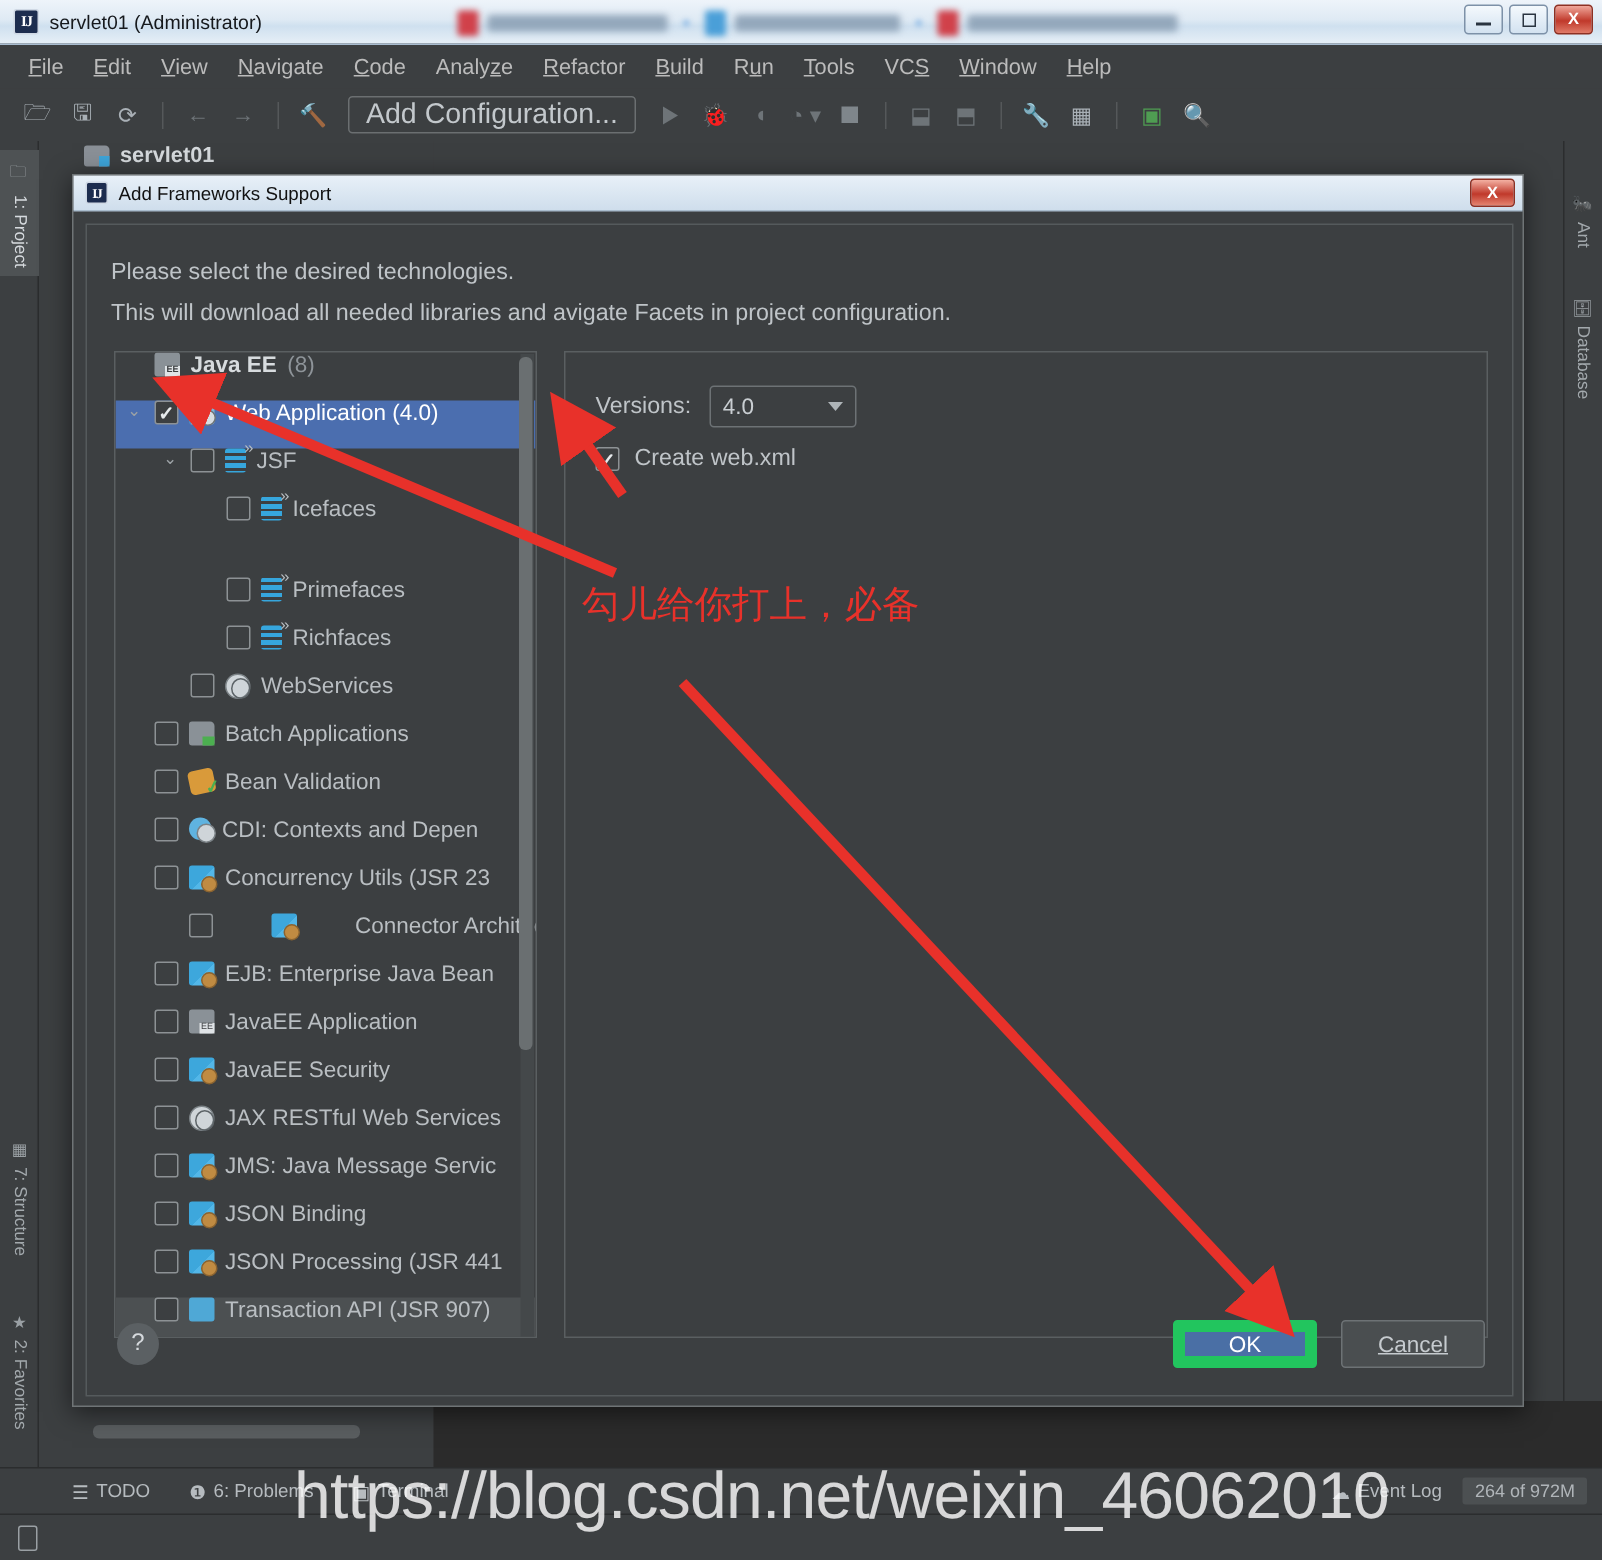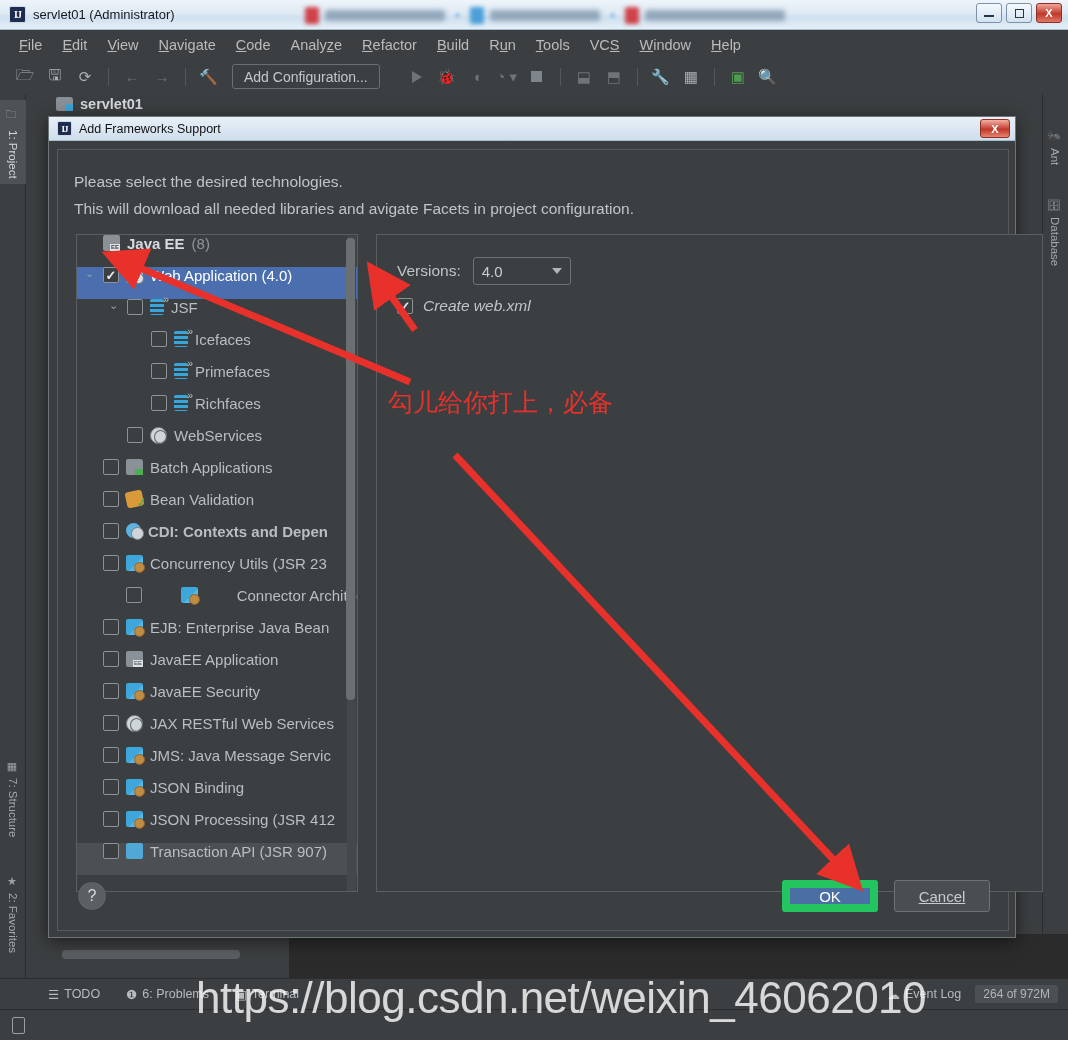--- a/index.html
+++ b/index.html
@@ -57,22 +57,22 @@
   .toolbar {
     position: absolute; left: 0; top: 59px; width: 1068px; height: 35px;
     background: #3c3f41; display: flex; align-items: center; padding-left: 12px; gap: 4px;
   }
   .tb { width: 26px; height: 24px; display: flex; align-items: center; justify-content: center; color: #a9b0b6; font-size: 15px; }
   .tb.dim { color: #6e7478; }
   .tb.green { color: #4f9d52; }
   .tb-div { width: 1px; height: 18px; background: #55585a; margin: 0 6px; }
   .run-config {
     height: 25px; border: 1px solid #6b6f71; border-radius: 3px; color: #c3c8cc;
-    font-size: 14px; padding: 0 11px; display: flex; align-items: center; white-space: nowrap;
-    margin-left: 6px; margin-right: 20px;
+    font-size: 19px; padding: 0 11px; display: flex; align-items: center; white-space: nowrap;
+    margin-left: 6px; margin-right: 6px;
   }
   .sq { width: 11px; height: 11px; background: #7f868b; }
   .tri { width: 0; height: 0; border-left: 10px solid #6e7478; border-top: 6px solid transparent; border-bottom: 6px solid transparent; }
 
   
   .ide-body { position: absolute; left: 0; top: 94px; width: 1068px; height: 884px; background: #3c3f41; }
 
   .leftbar {
     position: absolute; left: 0; top: 0; width: 26px; height: 884px;
     background: #3c3f41; border-right: 1px solid #2b2d2e;
@@ -184,33 +184,33 @@
   .ic-bean::after { content:'✓'; position:absolute; right:-3px; bottom:-4px; font-size:12px; color:#4caf50; font-weight:bold; }
   .ic-cdi { background:#5fb3e0; border-radius:50%; width:15px; height:15px; }
   .ic-cdi::after{ content:''; position:absolute; right:-3px; bottom:-2px; width:11px; height:11px; border-radius:50%; background:#cfd5d9; border:1px solid #7b8286; }
   .ic-jar { background: linear-gradient(135deg,#3da7dc 55%, #53b7e8 55%); }
   .ic-jar::after { content:''; position:absolute; right:-2px; bottom:-2px; width:9px; height:9px; border-radius:50%; background:#c08b42; border:1px solid #8a6330; }
   .ic-ee { background:#8a9197; border-radius:2px; }
   .ic-ee::after { content:'EE'; position:absolute; right:0; bottom:0; font-size:6px; color:#3c3f41; background:#dfe3e6; padding:0 1px; line-height:7px; }
   .ic-trans { background:#4fa8d6; border-radius:2px; }
 
   .right-panel {
-    position: absolute; left: 318px; top: 84px; width: 667px; height: 658px;
+    position: absolute; left: 318px; top: 84px; width: 616px; height: 658px;
     background: #3c3f41; border: 1px solid #5a5f61;
   }
   .versions-row { position: absolute; left: 20px; top: 22px; display: flex; align-items: center; gap: 12px; }
   .versions-label { font-size: 15.5px; color: #bfc4c8; }
   .combo {
     width: 98px; height: 28px; border: 1px solid #6d7275; border-radius: 3px; background: #3c3f41;
     display: flex; align-items: center; justify-content: space-between; padding: 0 8px;
     font-size: 15px; color: #c9ced2;
   }
   .combo .arrow { width: 0; height: 0; border-left: 5px solid transparent; border-right: 5px solid transparent; border-top: 6px solid #aeb4b8; }
   .webxml-row { position: absolute; left: 20px; top: 62px; display: flex; align-items: center; gap: 10px; }
-  .webxml-label { font-size: 15.5px; color: #bfc4c8; font-style: italic; }
+  .webxml-label { font-size: 15.5px; color: #bfc4c8; }
 
   .dlg-footer { position: absolute; left: 0; bottom: 0; width: 952px; height: 62px; }
   .help-btn {
     position: absolute; left: 20px; top: 14px; width: 28px; height: 28px; border-radius: 50%;
     background: #5b6063; color: #d6dade; font-size: 16px; display: flex; align-items: center; justify-content: center;
   }
   .btn {
     height: 32px; min-width: 96px; border-radius: 3px; font-size: 15px;
     display: flex; align-items: center; justify-content: center;
   }
@@ -392,21 +392,21 @@
               <span class="cbox"></span>
               <span class="ic ic-jsf"></span>
               <span>JSF</span>
             </div>
             <div class="t-row" style="padding-left: 54px;">
               <span class="chev none">·</span>
               <span class="cbox"></span>
               <span class="ic ic-jsf"></span>
               <span>Icefaces</span>
             </div>
-            <div class="t-row" style="padding-left: 54px;">
+            <div class="t-row" style="padding-left: 54px; margin-top: 22px;">
               <span class="chev none">·</span>
               <span class="cbox"></span>
               <span class="ic ic-jsf"></span>
               <span>Primefaces</span>
             </div>
             <div class="t-row" style="padding-left: 54px;">
               <span class="chev none">·</span>
               <span class="cbox"></span>
               <span class="ic ic-jsf"></span>
               <span>Richfaces</span>
@@ -422,21 +422,21 @@
               <span class="cbox"></span>
               <span class="ic ic-batch"></span>
               <span>Batch Applications</span>
             </div>
             <div class="t-row" style="padding-left: 6px;">
               <span class="chev none">·</span>
               <span class="cbox"></span>
               <span class="ic ic-bean"></span>
               <span>Bean Validation</span>
             </div>
-            <div class="t-row" style="padding-left: 6px; font-weight: bold;">
+            <div class="t-row" style="padding-left: 6px;">
               <span class="chev none">·</span>
               <span class="cbox"></span>
               <span class="ic ic-cdi"></span>
               <span>CDI: Contexts and Depen</span>
             </div>
             <div class="t-row" style="padding-left: 6px;">
               <span class="chev none">·</span>
               <span class="cbox"></span>
               <span class="ic ic-jar"></span>
               <span>Concurrency Utils (JSR 23</span>
@@ -480,21 +480,21 @@
             <div class="t-row" style="padding-left: 6px;">
               <span class="chev none">·</span>
               <span class="cbox"></span>
               <span class="ic ic-jar"></span>
               <span>JSON Binding</span>
             </div>
             <div class="t-row" style="padding-left: 6px;">
               <span class="chev none">·</span>
               <span class="cbox"></span>
               <span class="ic ic-jar"></span>
-              <span>JSON Processing (JSR 412</span>
+              <span>JSON Processing (JSR 441</span>
             </div>
             <div class="t-row partial" style="padding-left: 6px;">
               <span class="chev none">·</span>
               <span class="cbox"></span>
               <span class="ic ic-trans"></span>
               <span>Transaction API (JSR 907)</span>
             </div>
           </div>
         <div class="tree-scroll">
           <div class="tree-thumb"></div>

